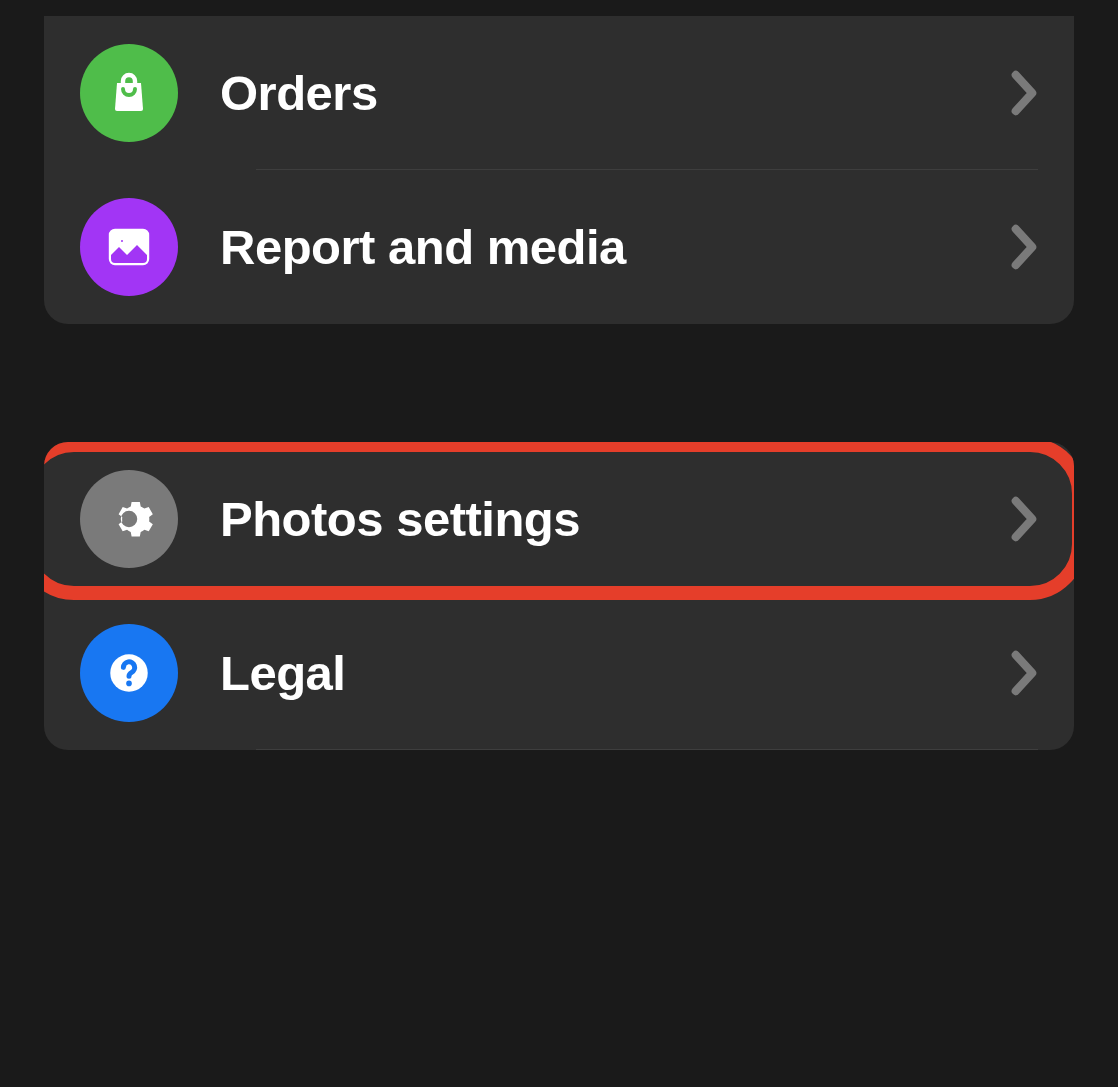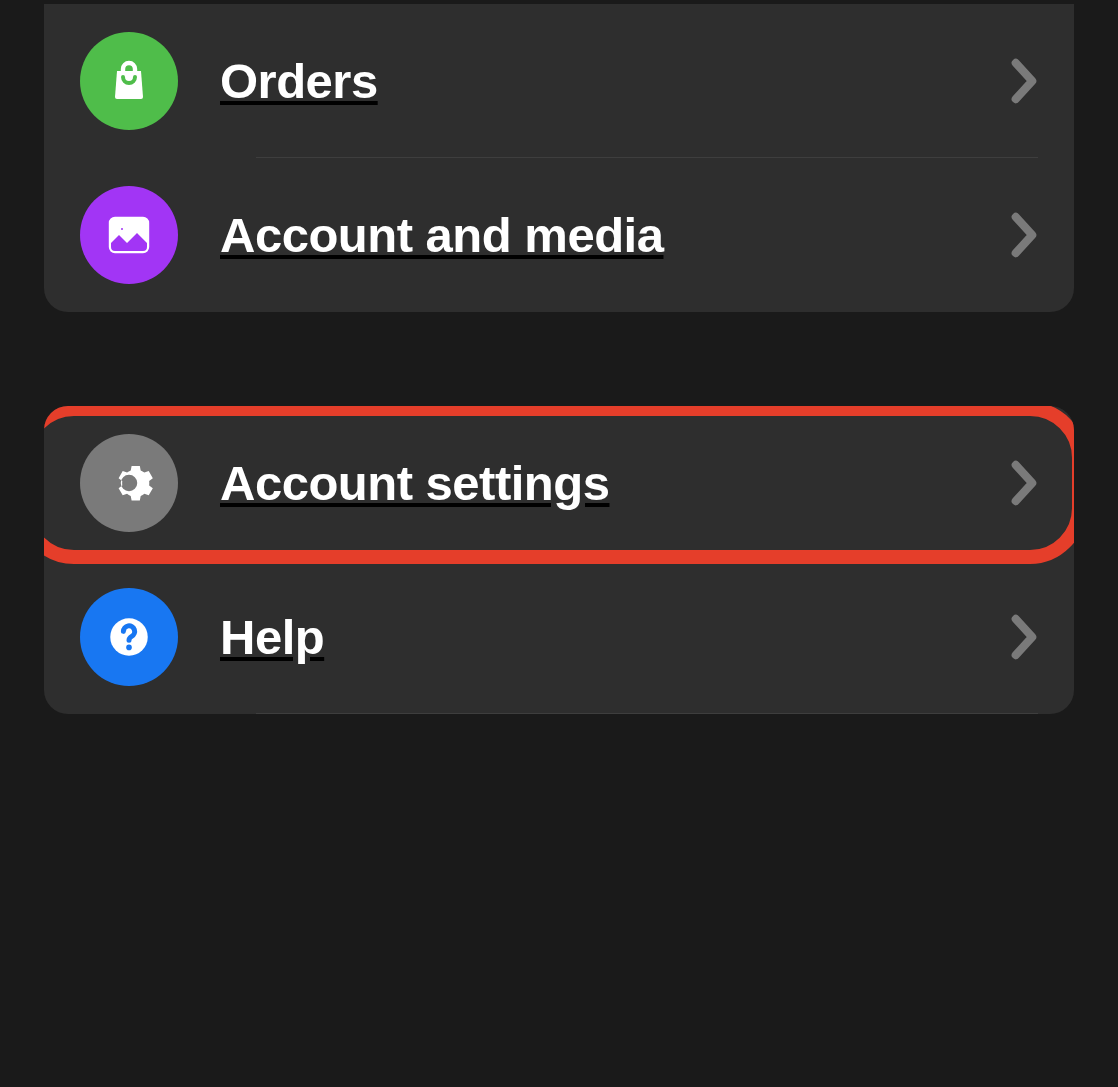--- a/index.html
+++ b/index.html
@@ -6,23 +6,22 @@
     body {
       width: 1118px;
       height: 1087px;
       background: #1a1a1a;
       font-family: -apple-system, BlinkMacSystemFont, "Segoe UI", Helvetica, Arial, sans-serif;
       overflow: hidden;
     }
     .card {
       background: #2e2e2e;
       border-radius: 24px;
-      margin: 4px 44px;
+      margin: 16px 44px;
       overflow: hidden;
-      text-decoration: underline;
     }
     .card.top { border-top-left-radius:0; border-top-right-radius:0; }
     .row {
       display: flex;
       align-items: center;
       padding: 28px 36px;
       position: relative;
     }
     .row:not(.no-sep)::after {
       content: "";
@@ -89,56 +88,56 @@
       </svg>
   </div>
   <div class="row no-sep">
     <div class="icon-circle" style="background:#a235f5">
       <svg width="48" height="48" viewBox="0 0 24 24" fill="none" stroke="#fff" stroke-width="2.2" stroke-linejoin="round" stroke-linecap="round">
         <rect x="3" y="4" width="18" height="16" rx="2" fill="#fff"></rect>
         <path d="M3 16l4-4 4 4 5-5 5 5v2a2 2 0 0 1-2 2H5a2 2 0 0 1-2-2z" fill="#a235f5" stroke="none"></path>
         <circle cx="8.5" cy="9" r="1.6" fill="#a235f5"></circle>
       </svg>
     </div>
-    <span class="label">Account and media</span>
+    <span class="label">Report and media</span>
     <svg class="chevron" width="28" height="46" viewBox="0 0 16 28">
         <path d="M3 3l10 11L3 25"></path>
       </svg>
   </div>
 </div>
 
 <div class="gap"></div>
 
 <div class="card">
 
   <div class="highlight-wrap">
     <div class="row">
       <div class="icon-circle" style="background:#7a7a7a">
         <svg width="52" height="52" viewBox="0 0 24 24" fill="#fff">
           <path d="M12 8.2a3.8 3.8 0 1 0 0 7.6 3.8 3.8 0 0 0 0-7.6zm9.3 4.9l1.7 1.3-1.9 3.3-2-.7a7.9 7.9 0 0 1-1.7 1l-.4 2.1h-3.8l-.4-2.1a7.9 7.9 0 0 1-1.7-1l-2 .7-1.9-3.3 1.7-1.3a7.6 7.6 0 0 1 0-2l-1.7-1.3 1.9-3.3 2 .7a7.9 7.9 0 0 1 1.7-1l.4-2.1h3.8l.4 2.1a7.9 7.9 0 0 1 1.7 1l2-.7 1.9 3.3-1.7 1.3a7.6 7.6 0 0 1 0 2z"></path>
           <circle cx="12" cy="12" r="2.4" fill="#7a7a7a"></circle>
         </svg>
       </div>
-      <span class="label">Account settings</span>
+      <span class="label">Photos settings</span>
       <svg class="chevron" width="28" height="46" viewBox="0 0 16 28">
           <path d="M3 3l10 11L3 25"></path>
         </svg>
     </div>
     <div class="highlight"></div>
   </div>
 
 
   <div class="row">
     <div class="icon-circle" style="background:#1877f2">
       <svg width="50" height="50" viewBox="0 0 24 24">
         <circle cx="12" cy="12" r="9" fill="#fff"></circle>
         <path d="M9.3 9.3a2.7 2.7 0 1 1 4 2.4c-.9.5-1.3 1-1.3 1.9" fill="none" stroke="#1877f2" stroke-width="2.4" stroke-linecap="round"></path>
         <circle cx="12" cy="17" r="1.35" fill="#1877f2"></circle>
       </svg>
     </div>
-    <span class="label">Help</span>
+    <span class="label">Legal</span>
     <svg class="chevron" width="28" height="46" viewBox="0 0 16 28">
         <path d="M3 3l10 11L3 25"></path>
       </svg>
   </div>
 
 
 </div>
 
 </body></html>

